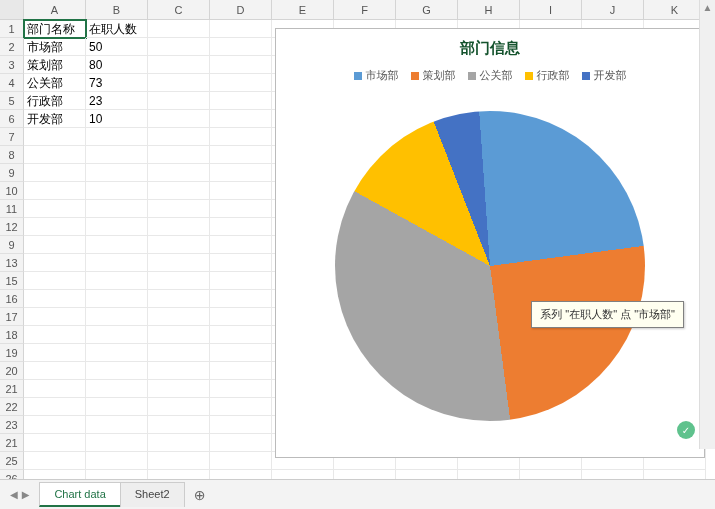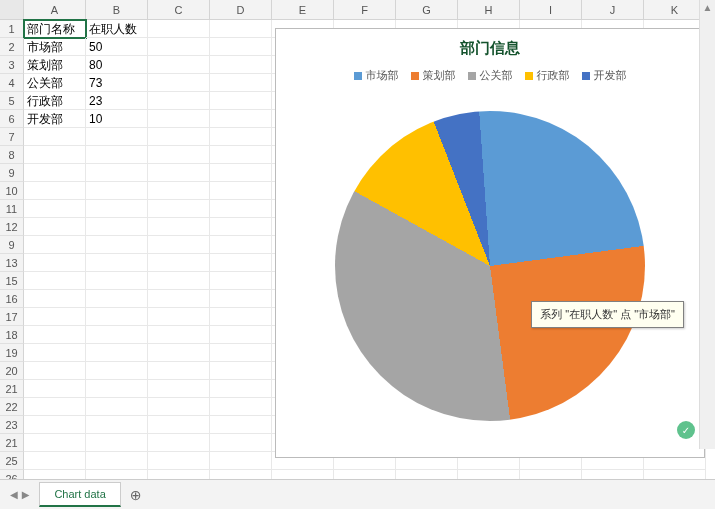--- a/index.html
+++ b/index.html
@@ -584,15 +584,16 @@
   </div>
 </div>
 
 <div class="sheet-tabs">
   <div class="tab-nav">
     <span>◀</span>
     <span>▶</span>
   </div>
   <div id="sheet-tabs-list" style="display:flex;">
       <div class="sheet-tab active">Chart data</div>
+      <div class="sheet-tab">Sheet2</div>
     </div>
   <div class="add-sheet">⊕</div>
 </div>
 
 </body></html>

